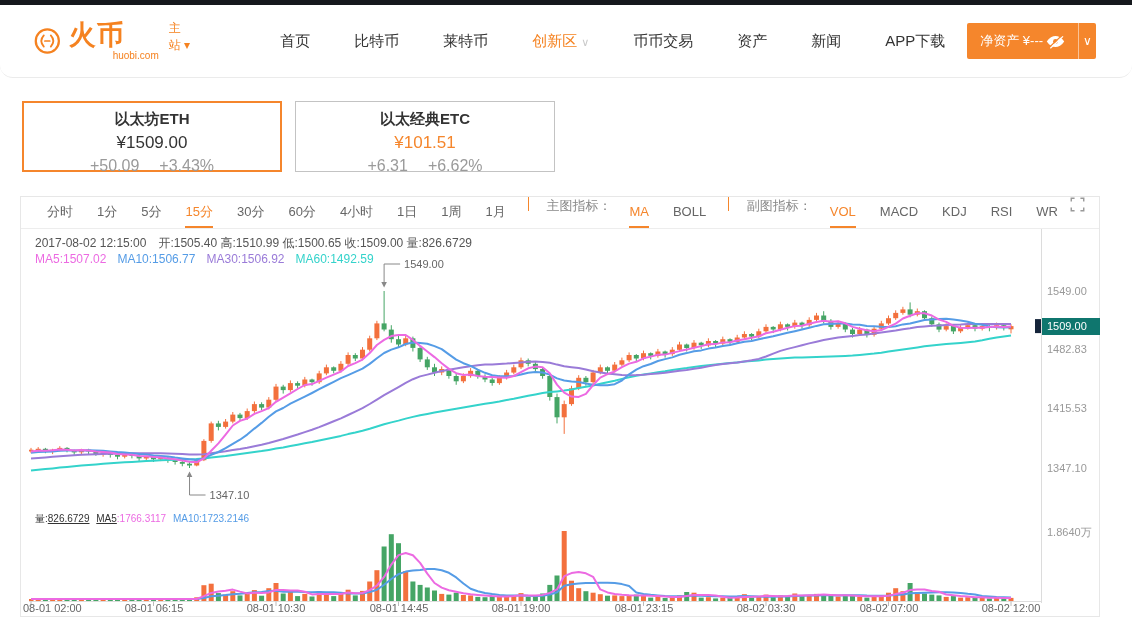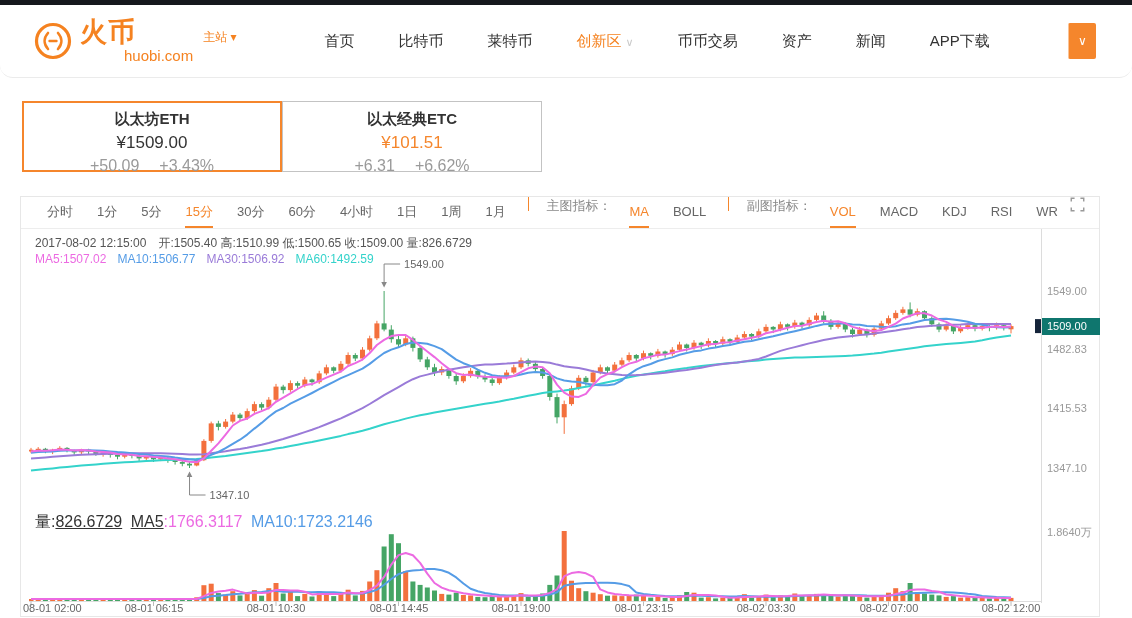--- a/index.html
+++ b/index.html
@@ -6,33 +6,33 @@
   html,body { width:1132px; height:618px; background:#fff; overflow:hidden;
     font-family:"Liberation Sans","DejaVu Sans",sans-serif; }
   .topstrip { height:5px; background:#15181d; }
   
   .header { height:73px; display:flex; align-items:center; padding:0 36px 0 34px;
     border-bottom:1px solid #ebebeb; background:#fff;border-radius:13px; }
   .logo-wrap { display:flex; align-items:center; }
   .logo-icon { width:38px; height:38px; }
   .brand-col { margin-left:8px; line-height:1; }
   .brand-cn { font-size:27px; font-weight:bold; color:#f58220; letter-spacing:1px; }
-  .brand-domain { font-size:15px; color:#f58220; margin-top:2px;margin-left:44px; }
+  .brand-domain { font-size:10px; color:#f58220; margin-top:2px;margin-left:44px; }
   .site-label { font-size:12px; color:#f58220; margin-left:10px; margin-top:-8px; cursor:pointer; }
   .nav { display:flex; margin-left:66px; }
   .nav-item { font-size:15px; color:#333; padding:0 22px; cursor:pointer; white-space:nowrap; }
   .nav-item.active { color:#f58220; }
   .nav-caret { font-size:11px; color:#c9c9c9; margin-left:4px; }
   .asset-btn { margin-left:auto; height:36px; display:flex; align-items:stretch;
     background:#f5862c; border-radius:2px; color:#fff; cursor:pointer; overflow:hidden; }
   .asset-main { display:flex; align-items:center; padding:0 13px; width:160px; justify-content:space-between; font-size:13px; }
   .asset-divider { width:1px; background:rgba(255,255,255,.5); }
   .asset-caret { width:27px; display:flex; align-items:center; justify-content:center; font-size:12px; }
   
-  .cards { display:flex; padding:23px 0 0 22px; }
+  .cards { display:flex; gap:13px; padding:23px 0 0 22px; }
   .card { width:260px; height:71px; border:1px solid #c3c3c3; background:#fff;
     text-align:center; padding-top:8px; cursor:pointer; }
   .card.active { border:2px solid #f5862c; padding-top:7px; }
   .card-title { font-size:15px; font-weight:bold; color:#333; }
   .card-price { font-size:17px; color:#333; margin-top:4px; }
   .card-price.accent { color:#f5862c; }
   .card-sub { font-size:16px; color:#9a9a9a; margin-top:4px; }
   .card-sub span { margin:0 10px; }
   
   .chart-container { position:absolute; left:20px; top:196px; width:1080px; height:421px;
@@ -42,21 +42,21 @@
   .tb-item { height:31px; line-height:30px; margin:0 12px; cursor:pointer; white-space:nowrap; }
   .tb-item.active { color:#f5862c; border-bottom:2px solid #f5862c; }
   .tb-divider { width:2px; height:14px; background:#f5862c; margin:0 10px; }
   .tb-label { color:#888; margin:0 6px 0 8px; white-space:nowrap; }
   .fullscreen { margin-left:auto; margin-right:14px; cursor:pointer; display:flex; }
   .chart-body { position:relative; height:387px; }
   #plot-svg { position:absolute; left:8px; top:0; }
   .info1 { position:absolute; left:14px; top:6px; font-size:12px; color:#555; z-index:3; }
   .info2 { position:absolute; left:14px; top:23px; font-size:12px; z-index:3; }
   .info2 span { margin-right:11px; }
-  .vol-info { position:absolute; left:14px; top:283px; font-size:16px; color:#333; z-index:3; }
+  .vol-info { position:absolute; left:14px; top:283px; font-size:10px; color:#333; z-index:3; }
   .vol-info .seg { margin-right:4px; }
   .u { text-decoration:underline; }
   .c-ma5 { color:#ec6ae2; } .c-ma10 { color:#559ce6; } .c-ma30 { color:#9a7bd8; } .c-ma60 { color:#34d3cb; }
   #y-axis { position:absolute; left:1020px; top:0; width:58px; height:374px;
     border-left:1px solid #dcdcdc; font-size:11px; color:#999; z-index:2; }
   .ytick { position:absolute; left:5px; }
   .price-badge { position:absolute; left:0; width:58px; height:17px; line-height:17px;
     background:#0f766e; color:#fff; padding-left:5px; font-size:11px; }
   #x-axis { position:absolute; left:0; top:373px; width:1030px; height:14px;
     font-size:11px; color:#666; z-index:2; }
@@ -85,20 +85,29 @@
       <span class="nav-item">首页</span>
       <span class="nav-item">比特币</span>
       <span class="nav-item">莱特币</span>
       <span class="nav-item active">创新区<span class="nav-caret">∨</span></span>
       <span class="nav-item">币币交易</span>
       <span class="nav-item">资产</span>
       <span class="nav-item">新闻</span>
       <span class="nav-item">APP下载</span>
     </div>
   <div class="asset-btn">
+    <div class="asset-main">
+      <span>净资产 ¥---</span>
+      <svg width="19" height="15" viewBox="0 0 24 17">
+        <path d="M1 8.5C4 3.5 8.5 1.5 12 1.5s8 2 11 7c-3 5-7.5 7-11 7s-8-2-11-7z" fill="#fff"></path>
+        <circle cx="12" cy="8.5" r="3.1" fill="#f5862c"></circle>
+        <line x1="4" y1="16" x2="20" y2="1" stroke="#f5862c" stroke-width="1.6"></line>
+        <line x1="5.5" y1="17" x2="21.5" y2="2" stroke="#fff" stroke-width="1.6"></line>
+      </svg>
+    </div>
     <div class="asset-divider"></div>
     <div class="asset-caret">∨</div>
   </div>
 </div>
 
 <div class="cards">
   <div class="card active">
     <div class="card-title">以太坊ETH</div>
     <div class="card-price">¥1509.00</div>
     <div class="card-sub">

